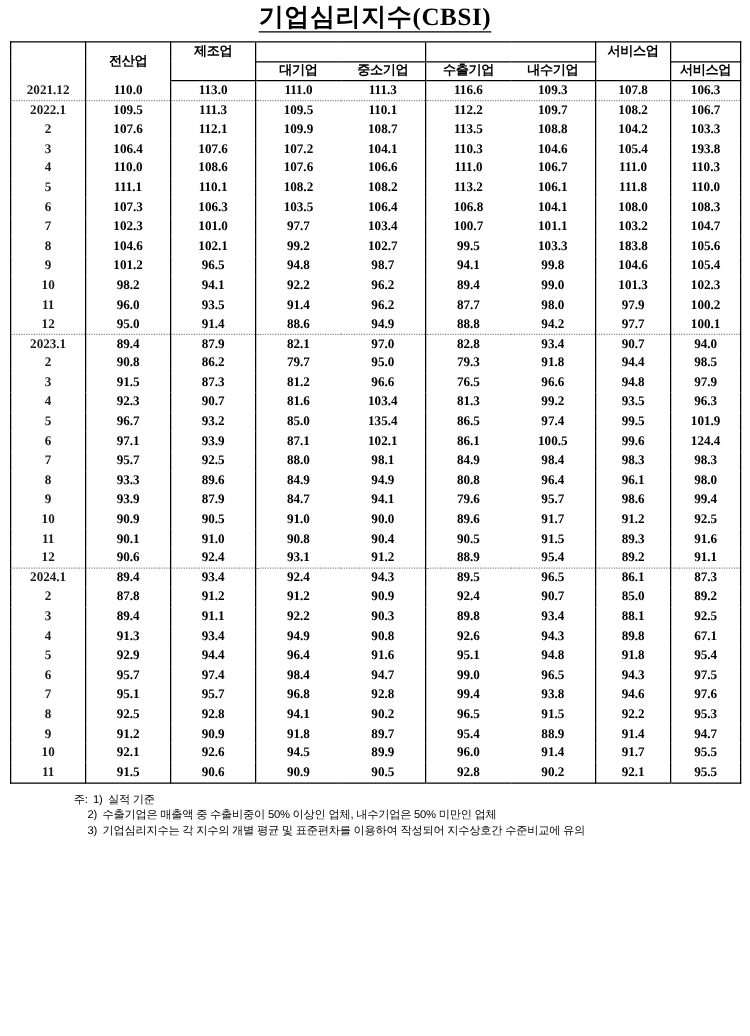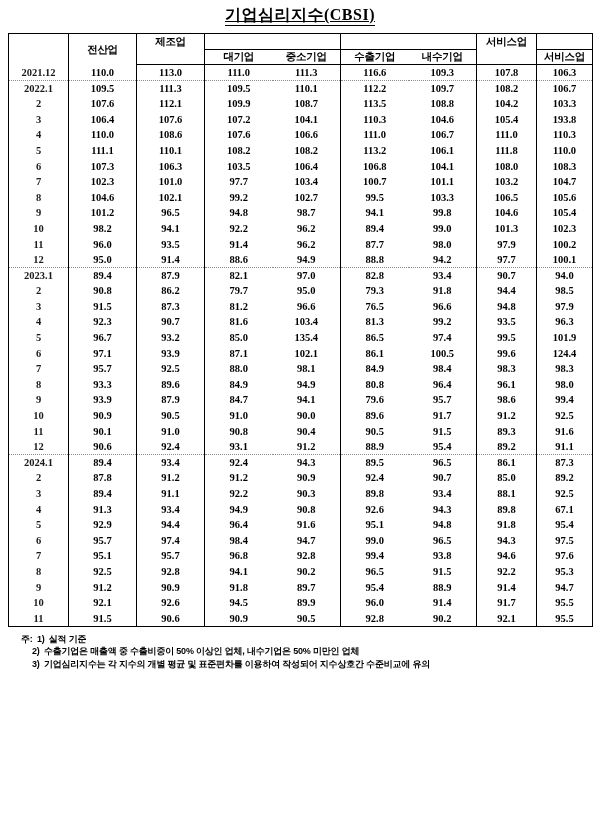--- a/index.html
+++ b/index.html
@@ -23,27 +23,26 @@
   }
 
   
   .title-wrap {
     text-align: center;
     padding-top: 5px;
     height: 28px;
   }
   .title {
     display: inline-block;
-    font-size: 16px;
+    font-size: 20px;
     font-weight: bold;
     letter-spacing: 0.5px;
     border-bottom: 1.2px solid #000;
     padding-bottom: 1px;
     line-height: 19px;
-    text-decoration: underline;
   }
 
   
   .table-wrap {
     padding: 0 8px;
     box-sizing: border-box;
     width: 600px;
   }
   table.cbsi {
     border-collapse: collapse;
@@ -91,23 +90,24 @@
     color: #1a1a1a;
   }
 
   
 
   
   .notes {
     padding: 6px 0 0 21px;
     font-size: 9px;
     font-family: "Liberation Sans", "DejaVu Sans", sans-serif;
-    font-weight: bold;
+    font-weight: normal;
     line-height: 12.6px;
     letter-spacing: -0.2px;
+    margin-left: 38px;
   }
   .note-line { white-space: nowrap; }
   .note-line.indent { padding-left: 11px; }
   .note-label { margin-right: 2px; }
 </style>
 </head>
 <body>
 
 <div id="page">
 
@@ -240,21 +240,21 @@
             <td class="bl br">104.7</td>
           </tr>
           <tr>
             <td class="datecell bl br">8</td>
             <td class="br">104.6</td>
             <td class="">102.1</td>
             <td class="bl">99.2</td>
             <td class="">102.7</td>
             <td class="bl">99.5</td>
             <td class="br">103.3</td>
-            <td class="">106.5</td>
+            <td class="">183.8</td>
             <td class="bl br">105.6</td>
           </tr>
           <tr>
             <td class="datecell bl br">9</td>
             <td class="br">101.2</td>
             <td class="">96.5</td>
             <td class="bl">94.8</td>
             <td class="">98.7</td>
             <td class="bl">94.1</td>
             <td class="br">99.8</td>

